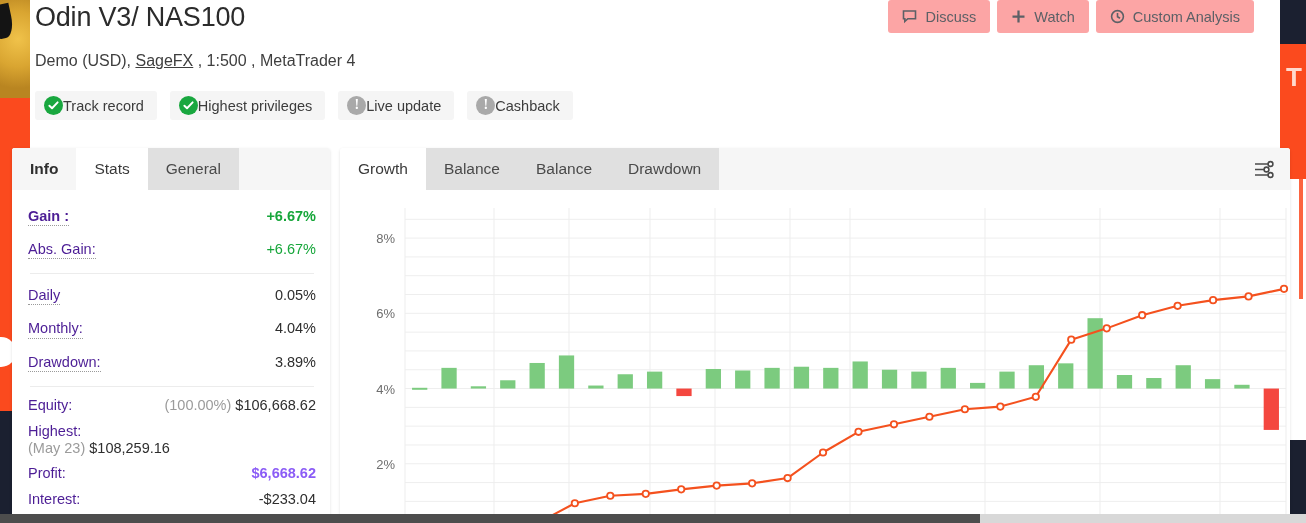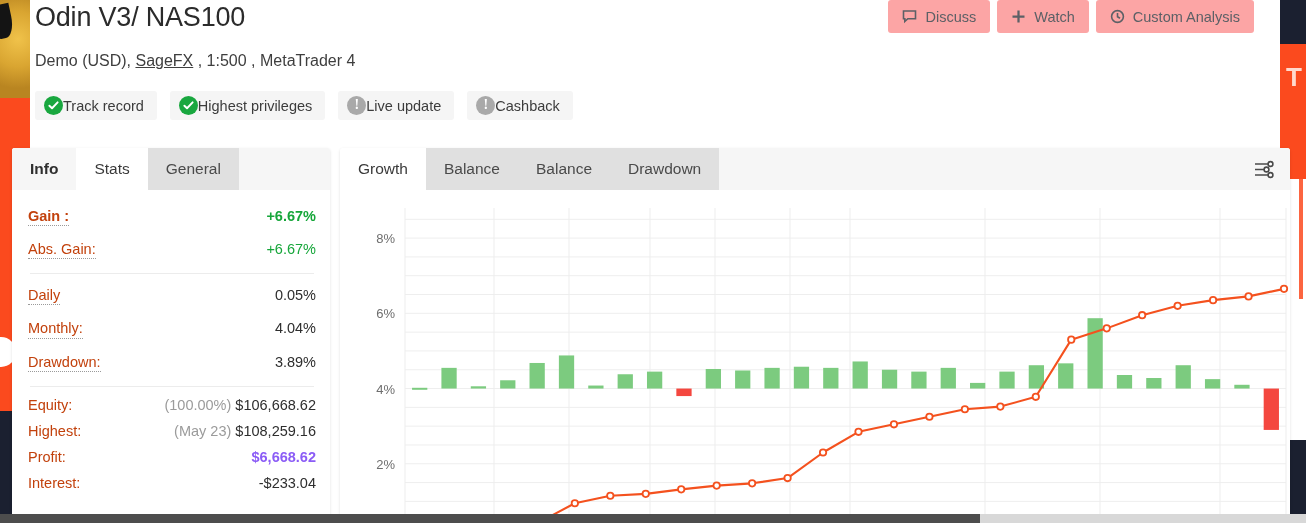--- a/index.html
+++ b/index.html
@@ -91,21 +91,21 @@
   .tab {
     padding:0 18px; height:42px; display:flex; align-items:center;
     font-size:15.5px; color:#4a4a4a; cursor:pointer; background:#f6f6f6;
   }
   .tab.strong { font-weight:700; color:#2f2f2f; background:#f6f6f6; }
   .tab.active { background:#ffffff; color:#3a3a3a; }
   .tab.alt { background:#e0e0e0; }
 
   .rows { padding:10px 14px 0 16px; }
   .row { display:flex; justify-content:space-between; align-items:baseline; padding:7px 0 7px; font-size:14.5px; }
-  .row .k { color:#c2410c; border-bottom:1px dotted #9a9a9a; line-height:1.25; }
+  .row .k { color:#4c1d95; border-bottom:1px dotted #9a9a9a; line-height:1.25; }
   .row .k.plain { border-bottom:none; }
   .row .k.bold { font-weight:700; }
   .row .v { color:#2e2e2e; white-space:nowrap; }
   .row .v.green { color:#16a63a; font-weight:700; }
   .row .v.green-n { color:#16a63a; font-weight:400; }
   .row .v.greenbold { color:#8b5cf6; font-weight:700; }
   .muted { color:#9b9b9b; }
   .hr { height:1px; background:#ececec; margin:7px 2px 5px; }
 
   
@@ -244,21 +244,21 @@
         <span class="k">Drawdown:</span>
         <span class="v">3.89%</span>
       </div>
 
       <div class="hr"></div>
 
       <div class="row" style="padding:4px 0;">
         <span class="k plain">Equity:</span>
         <span class="v"><span class="muted">(100.00%)</span> <span>$106,668.62</span></span>
       </div>
-      <div class="row" style="padding:4px 0;">
+      <div class="row" style="padding:4px 0;flex-direction:column;">
         <span class="k plain">Highest:</span>
         <span class="v"><span class="muted">(May 23)</span> <span>$108,259.16</span></span>
       </div>
       <div class="row" style="padding:4px 0;">
         <span class="k plain">Profit:</span>
         <span class="v greenbold">$6,668.62</span>
       </div>
       <div class="row" style="padding:4px 0;">
         <span class="k plain">Interest:</span>
         <span class="v">-$233.04</span>

